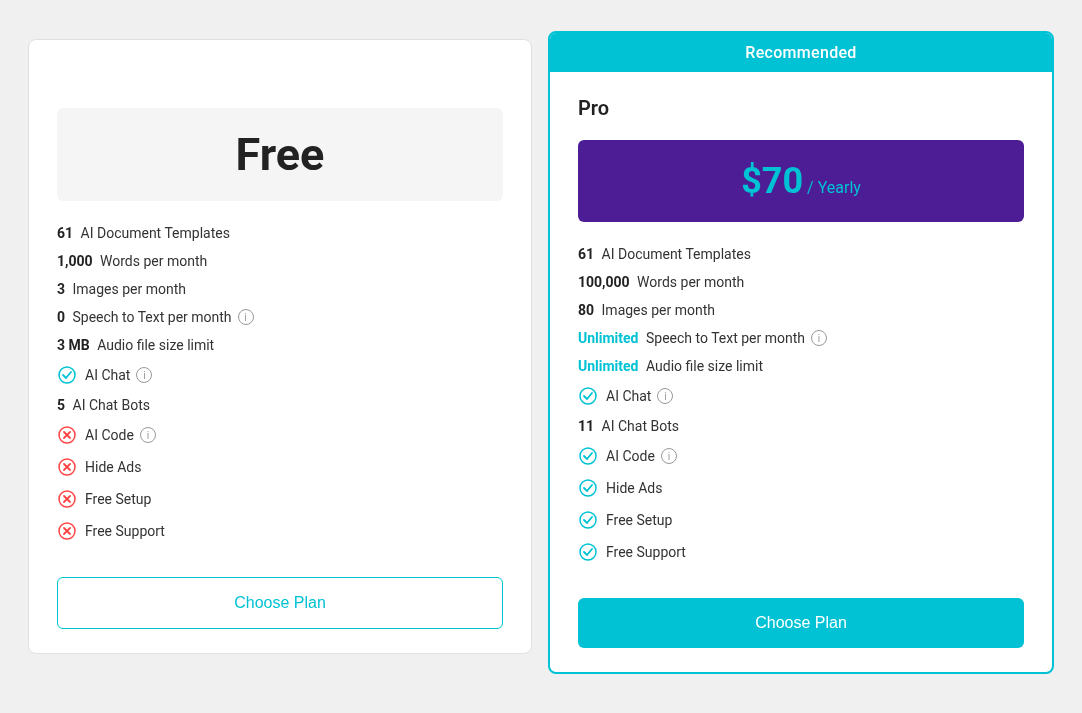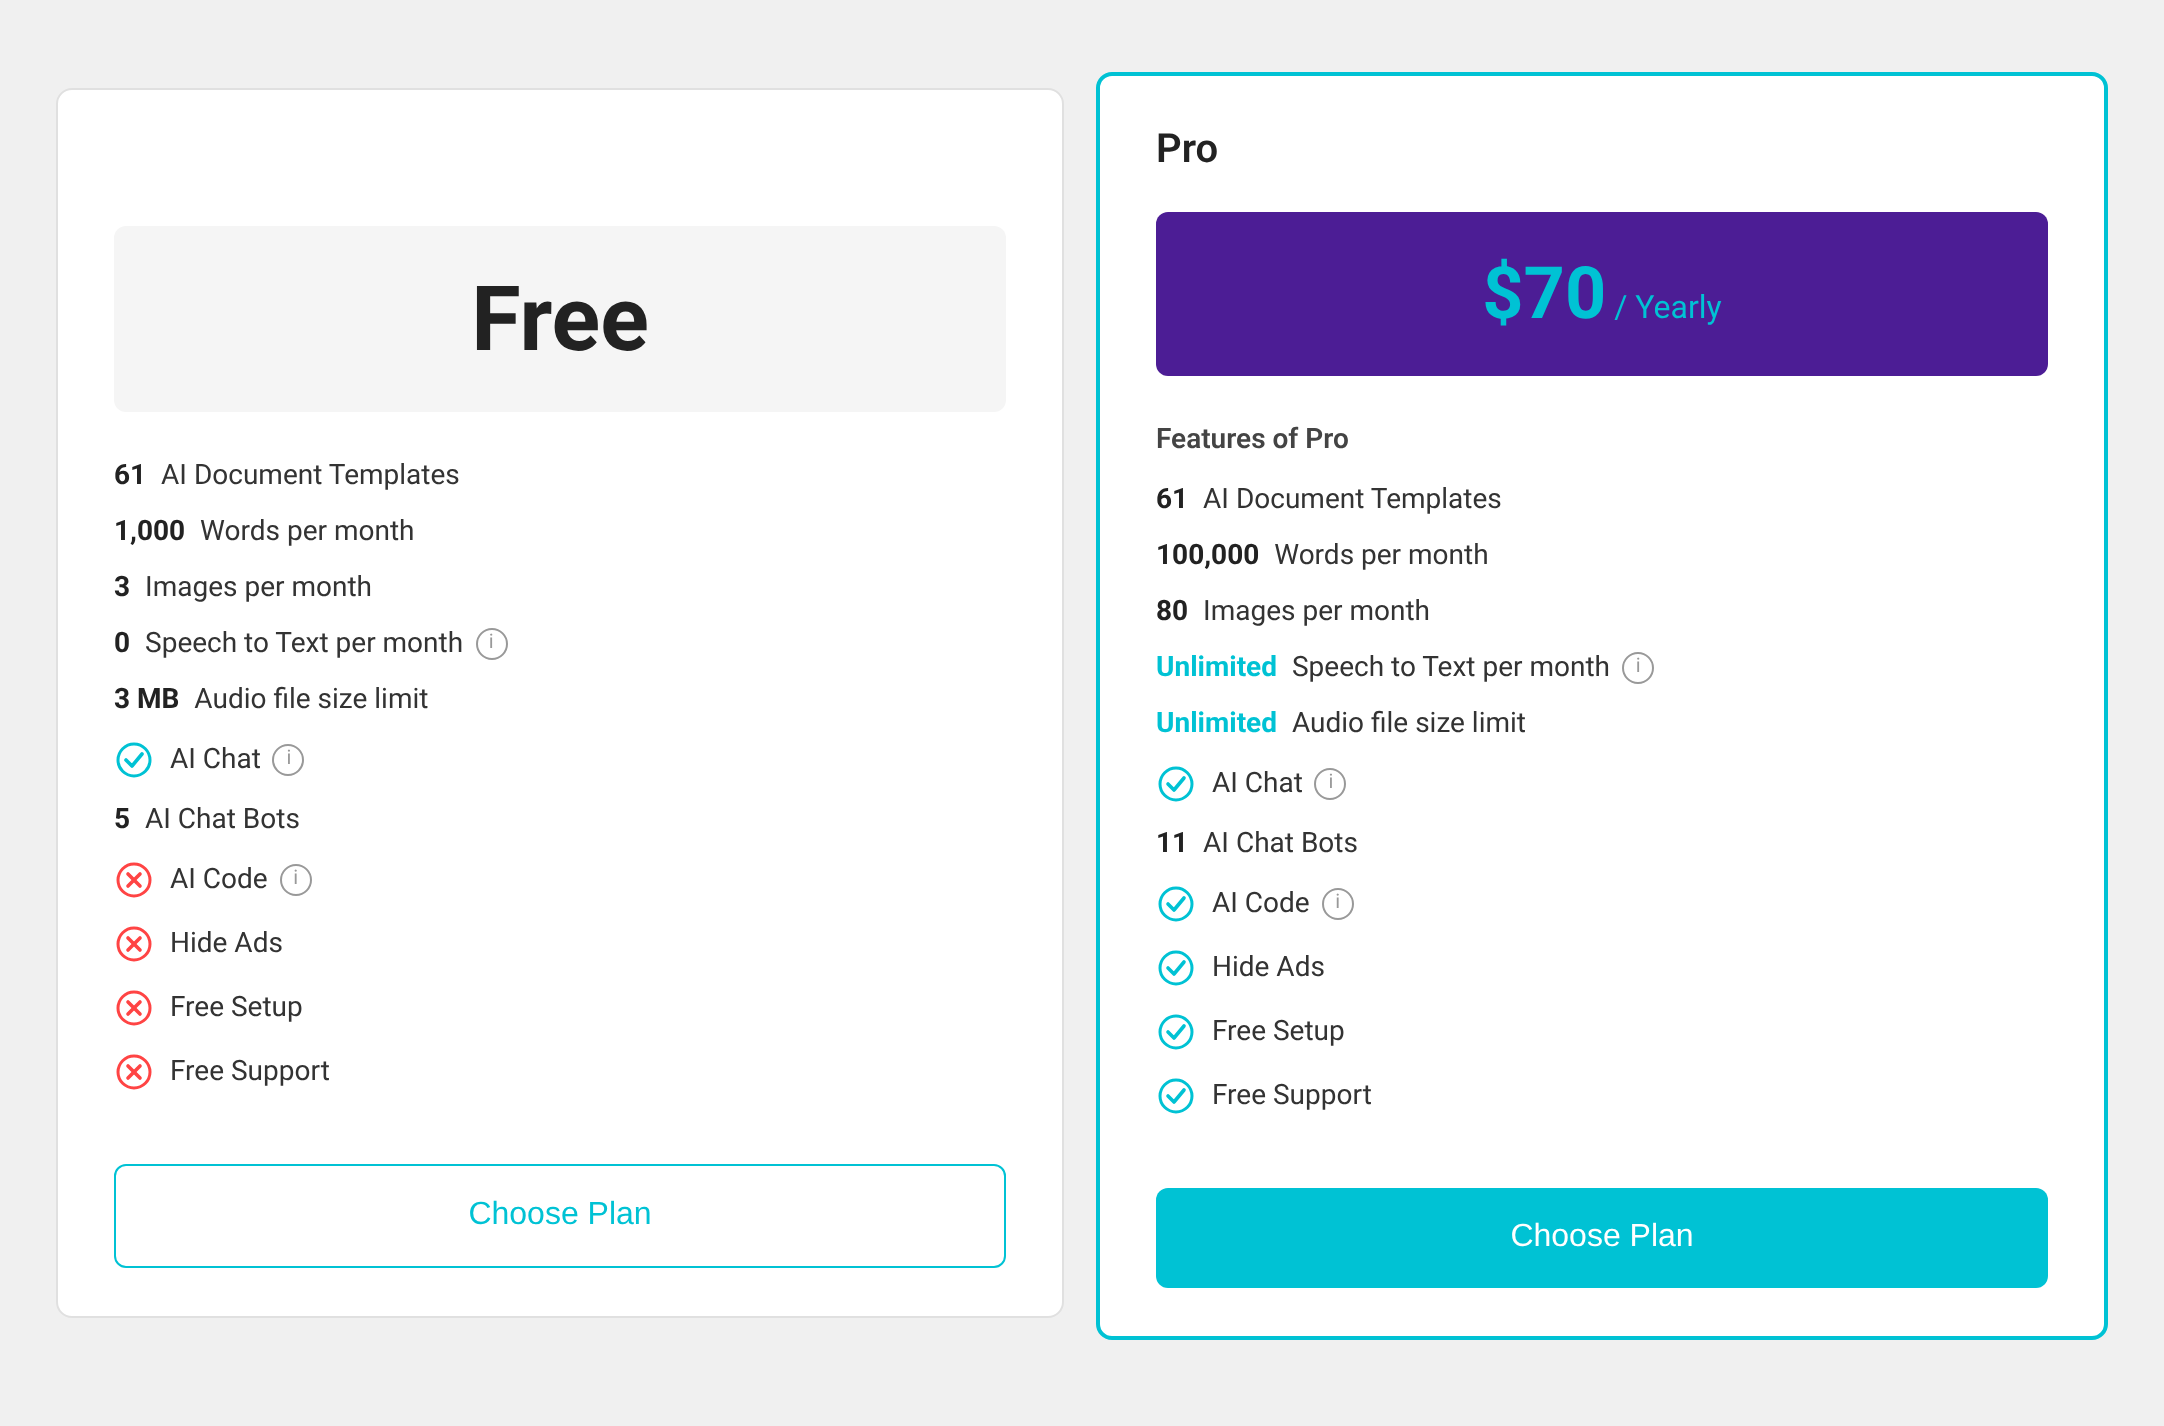--- a/index.html
+++ b/index.html
@@ -218,24 +218,25 @@
           <svg width="18" height="18" viewBox="0 0 18 18">
               <circle cx="9" cy="9" r="8" fill="none" stroke="#f44" stroke-width="1.5"></circle>
               <line x1="6" y1="6" x2="12" y2="12" stroke="#f44" stroke-width="1.8" stroke-linecap="round"></line>
               <line x1="12" y1="6" x2="6" y2="12" stroke="#f44" stroke-width="1.8" stroke-linecap="round"></line>
             </svg>
         </span>
           <span>Free Support</span>
         </div><button class="choose-btn free-btn">Choose Plan</button></div>
     </div>
     <div class="plan-card recommended">
+      <div class="recommended-banner">Recommended</div>
       <div class="plan-body"><div class="plan-name">Pro</div><div class="price-box pro-price">
       <span class="price-amount">$70</span>
       <span class="price-period"> / Yearly</span>
-    </div><div class="features-heading">Features of Pro</div><div class="feature-row">
+    </div><div class="feature-row">
           <span class="num">61</span>
           <span>&nbsp;AI Document Templates</span>
         </div><div class="feature-row">
           <span class="num">100,000</span>
           <span>&nbsp;Words per month</span>
         </div><div class="feature-row">
           <span class="num">80</span>
           <span>&nbsp;Images per month</span>
         </div><div class="feature-row">
           <span class="num unlimited">Unlimited</span>

